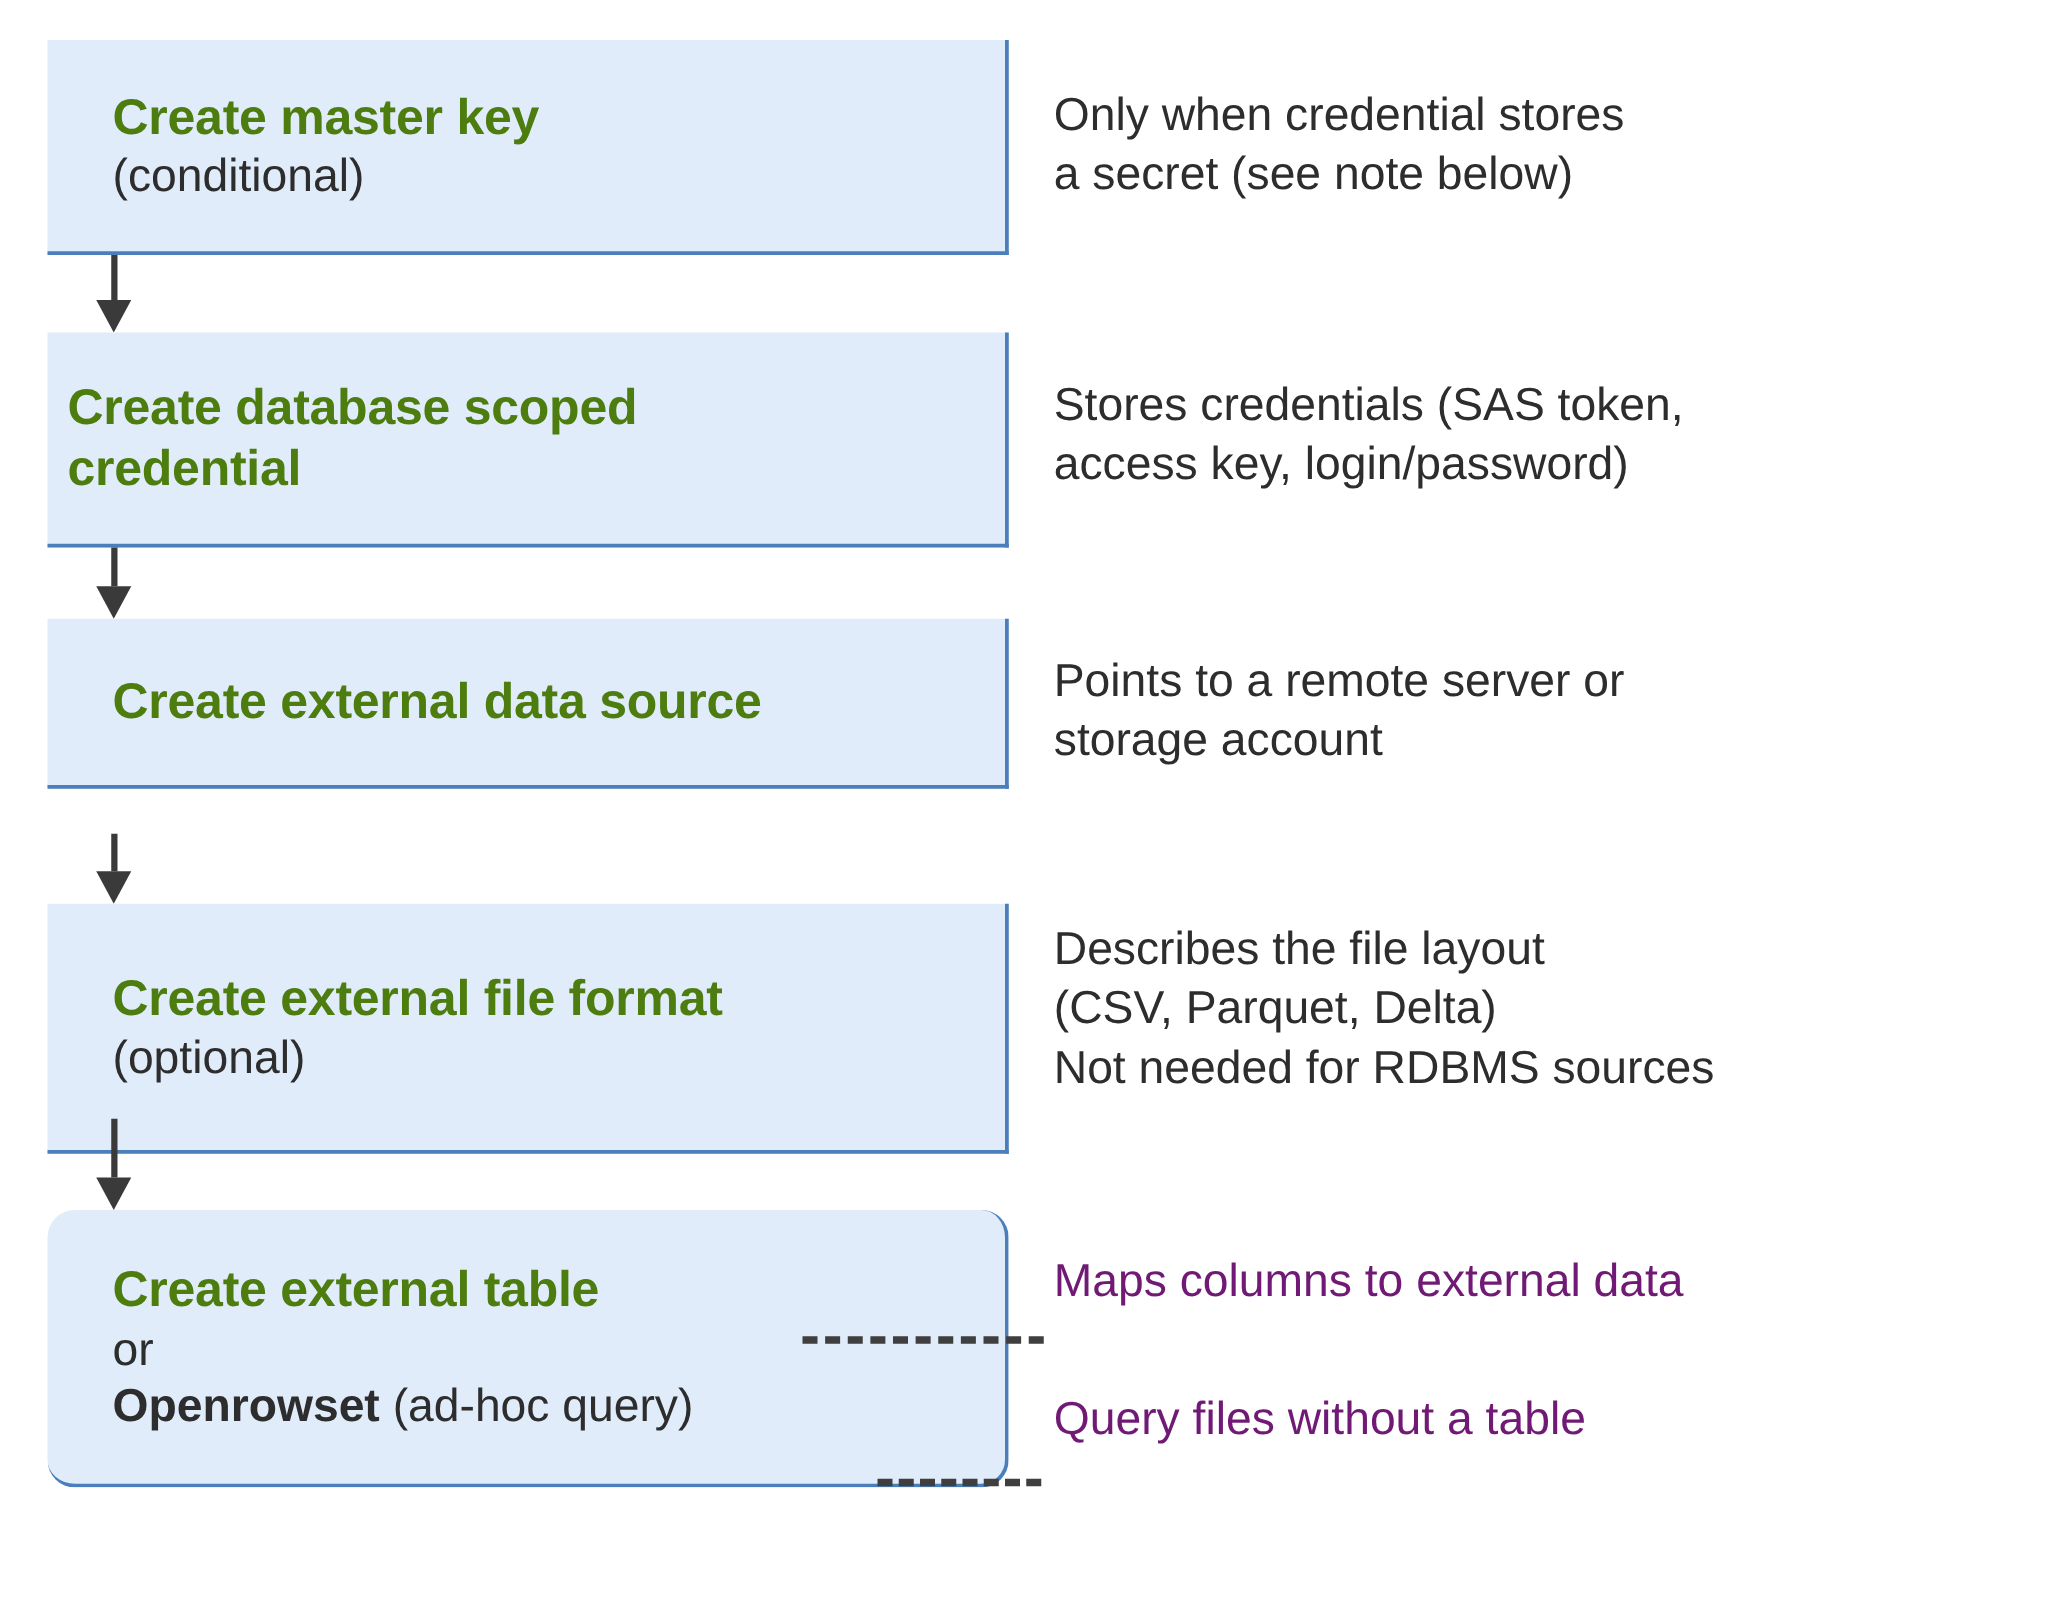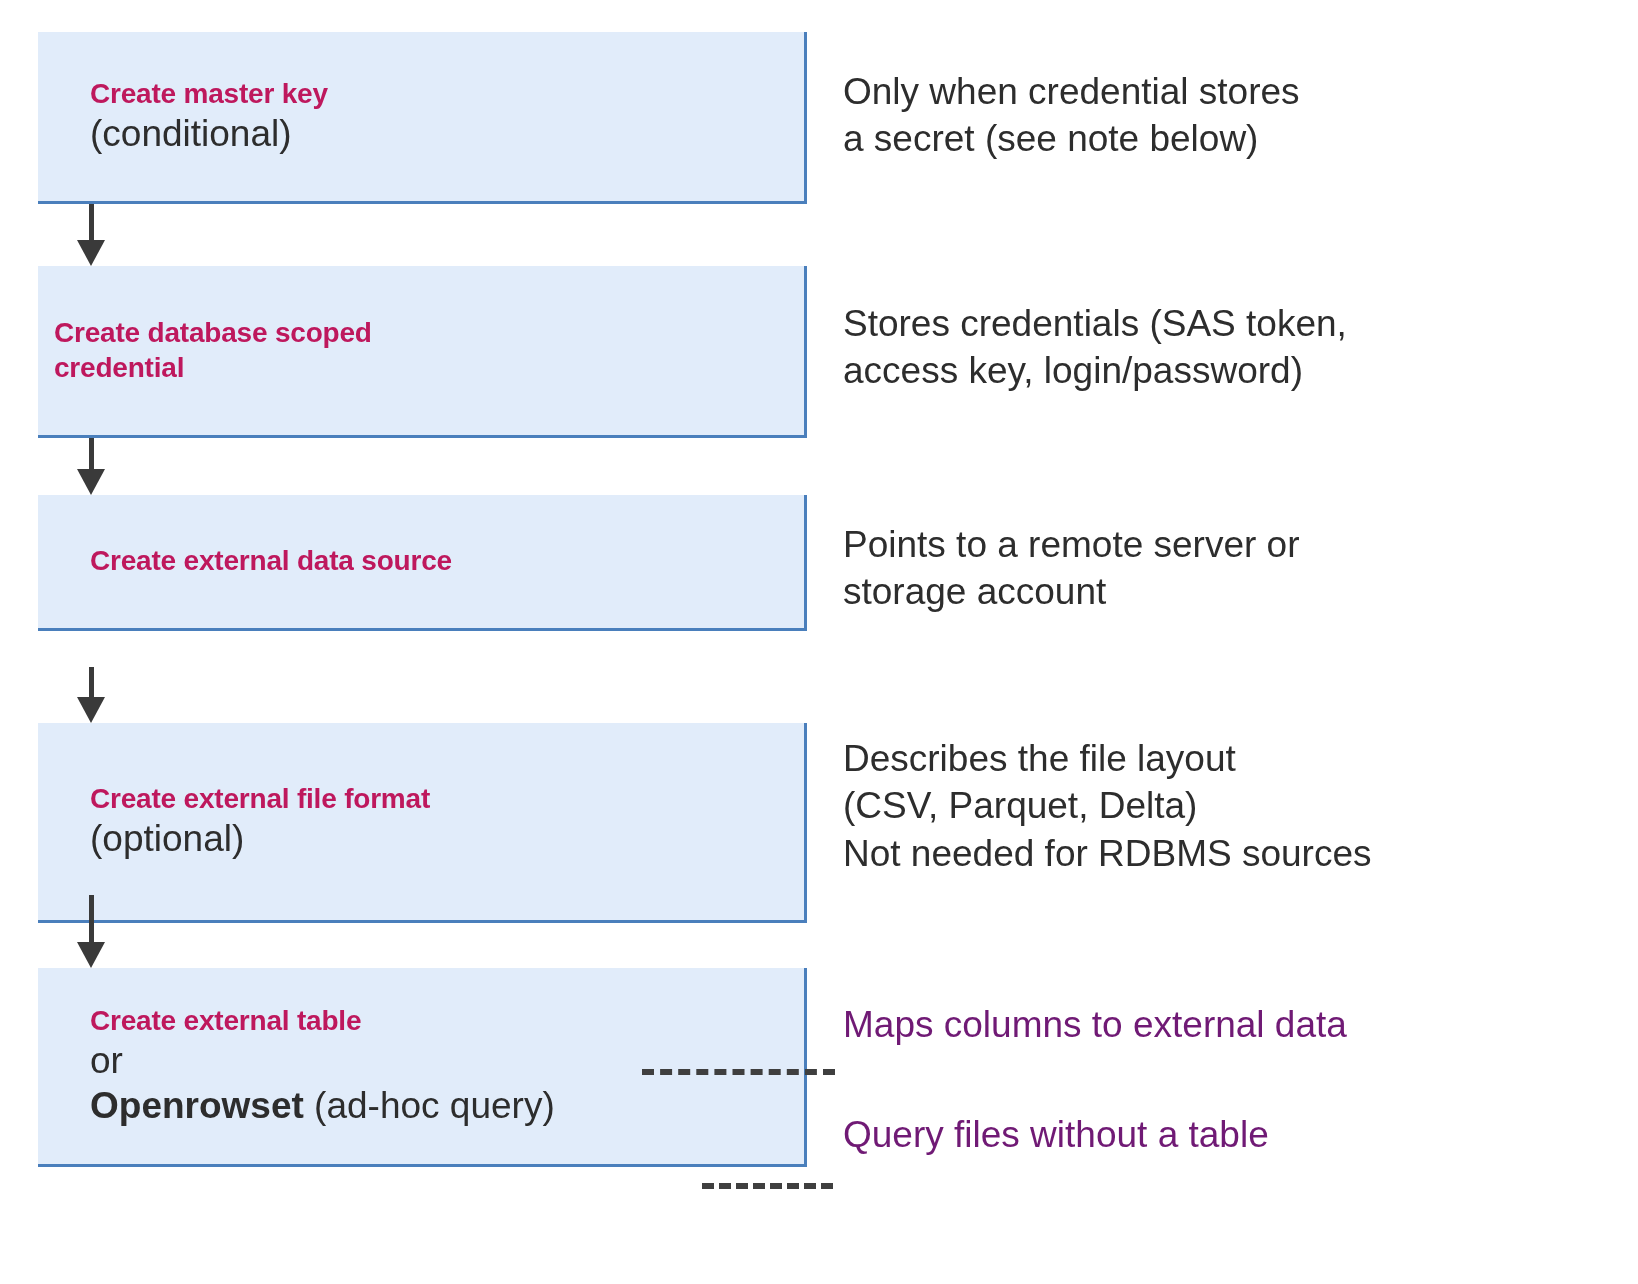--- a/index.html
+++ b/index.html
@@ -32,38 +32,38 @@
     border-right: 3px solid #4a7fbc;
     border-bottom: 3px solid #4a7fbc;
     display: flex;
     flex-direction: column;
     justify-content: center;
     padding-left: 52px;
     padding-right: 18px;
   }
   .step-title {
     font-weight: bold;
-    font-size: 28px;
+    font-size: 40px;
     line-height: 1.22;
     letter-spacing: -0.2px;
-    color: #be185d;
+    color: #4d7c0f;
     white-space: pre-line;
   }
   .step-sub {
     font-weight: normal;
     font-size: 37px;
     line-height: 1.22;
     color: #2d2d2d;
   }
 
   .box-1 { top: 32px;  height: 172px; }
   .box-2 { top: 266px; height: 172px; padding-left: 16px; }
   .box-3 { top: 495px; height: 136px; }
   .box-4 { top: 723px; height: 200px; }
-  .box-5 { top: 968px; height: 199px; }
+  .box-5 { top: 968px; height: 222px; border-radius: 22px; }
 
   
   .arrow {
     position: absolute;
     left: 84px;
     width: 14px;
   }
   .arrow .shaft {
     position: absolute;
     left: 5px;

